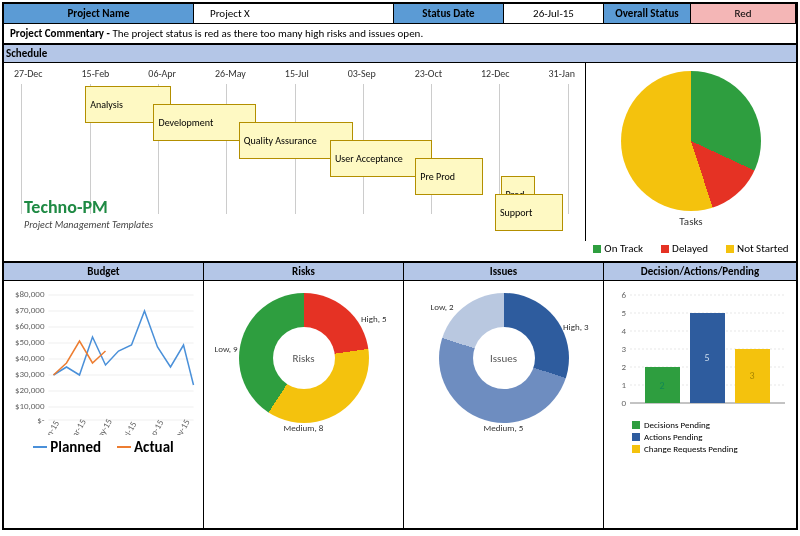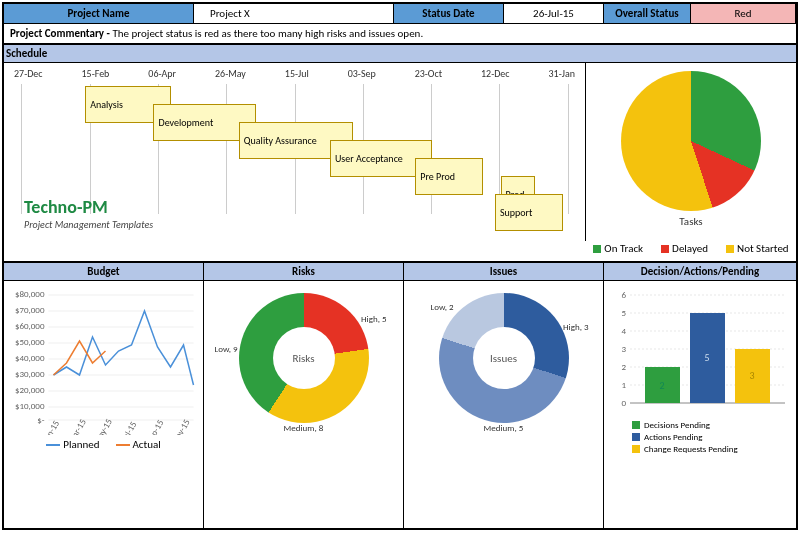--- a/index.html
+++ b/index.html
@@ -28,21 +28,21 @@
   .legend-row { display:flex; gap:18px; justify-content:center; font-size:11px; flex-wrap:wrap;}
   .legend-item { display:flex; align-items:center; gap:3px;}
   .legend-sq { width:8px; height:8px; display:inline-block;}
   .bottom-titles { display:flex; border-top:1px solid #000;}
   .bt { background:#B4C6E7; text-align:center; font-weight:bold; padding:2px; border-right:1px solid #000; border-bottom:1px solid #000;}
   .bt:last-child { border-right:none;}
   .bottom-panels { display:flex; height:247px;}
   .panel { border-right:1px solid #000; padding:4px; position:relative;}
   .panel:last-child{border-right:none;}
   .budget svg { width:100%; height:150px;}
-  .budget-legend { display:flex; justify-content:center; gap:16px; font-size:11px;}
+  .budget-legend { display:flex; justify-content:center; gap:16px; font-size:15px;font-weight:bold;}
   .donut-wrap { text-align:center; }
   .donut { width:130px; height:130px; border-radius:50%; margin:8px auto; position:relative;}
   .donut-hole { position:absolute; width:62px; height:62px; background:#fff; border-radius:50%; top:34px; left:34px; display:flex; align-items:center; justify-content:center; font-size:11px; color:#555;}
   .donut-label { position:absolute; font-size:9px; background:transparent; color:#333; white-space:nowrap;}
   .bars svg { width:100%; height:130px;}
   .bars-legend { font-size:9px; padding-left:8px;}
   .bars-legend div { display:flex; align-items:center; gap:4px; margin:1px 16px;}
   .tick { font-size:9px; fill:#666; text-anchor:middle;}
   .ytick { font-size:9px; fill:#666; text-anchor:end;}
 </style>

